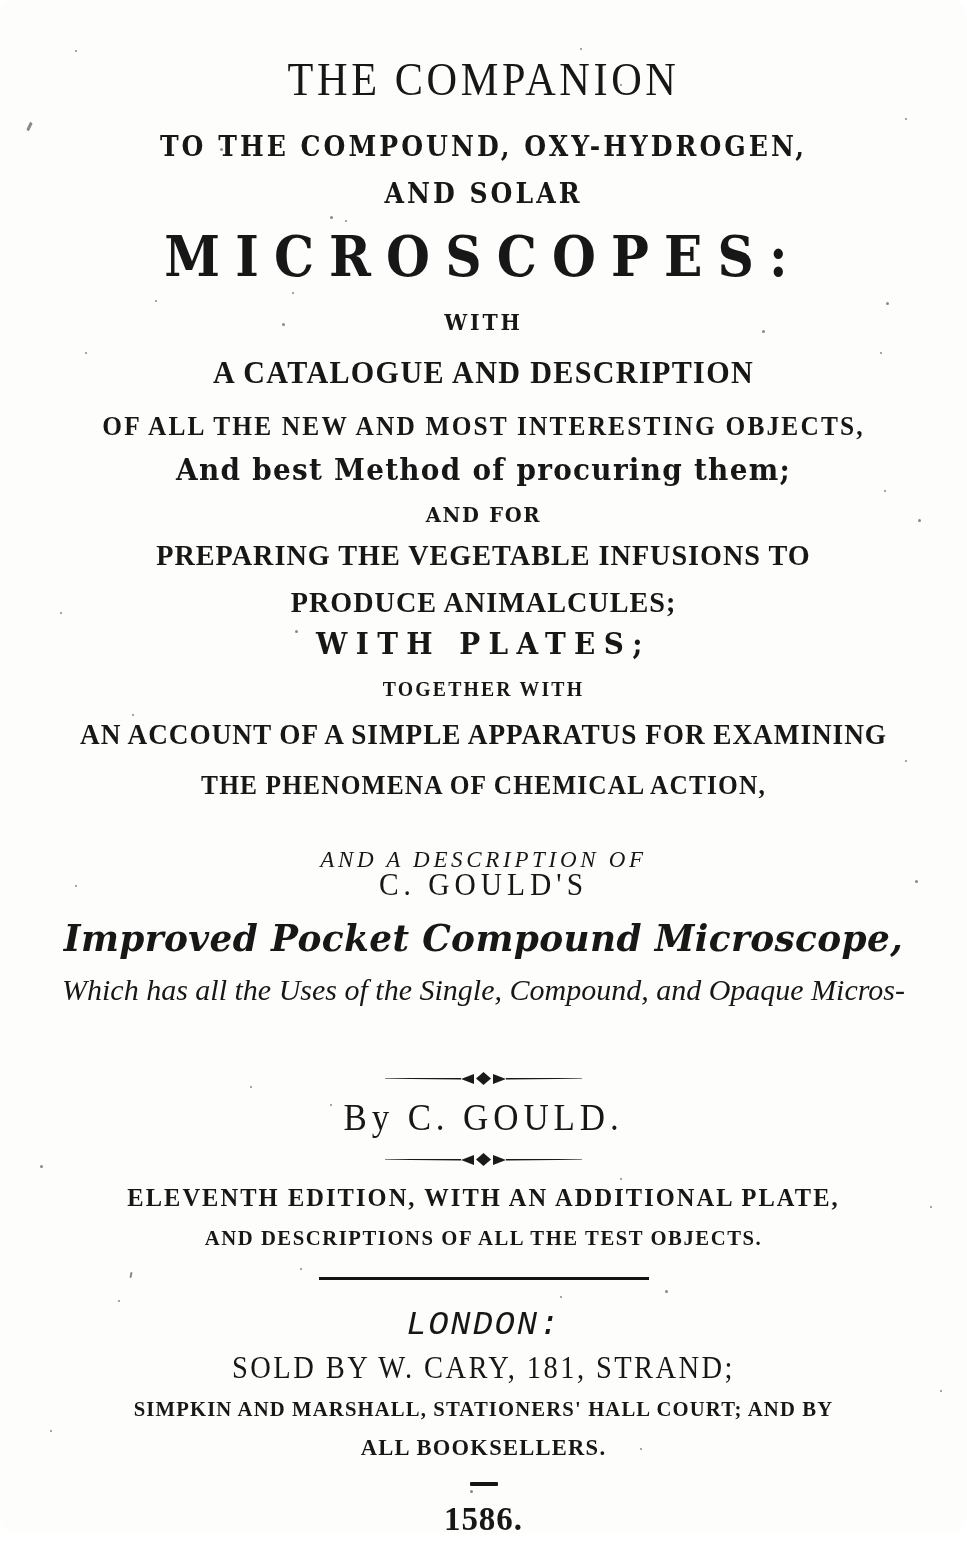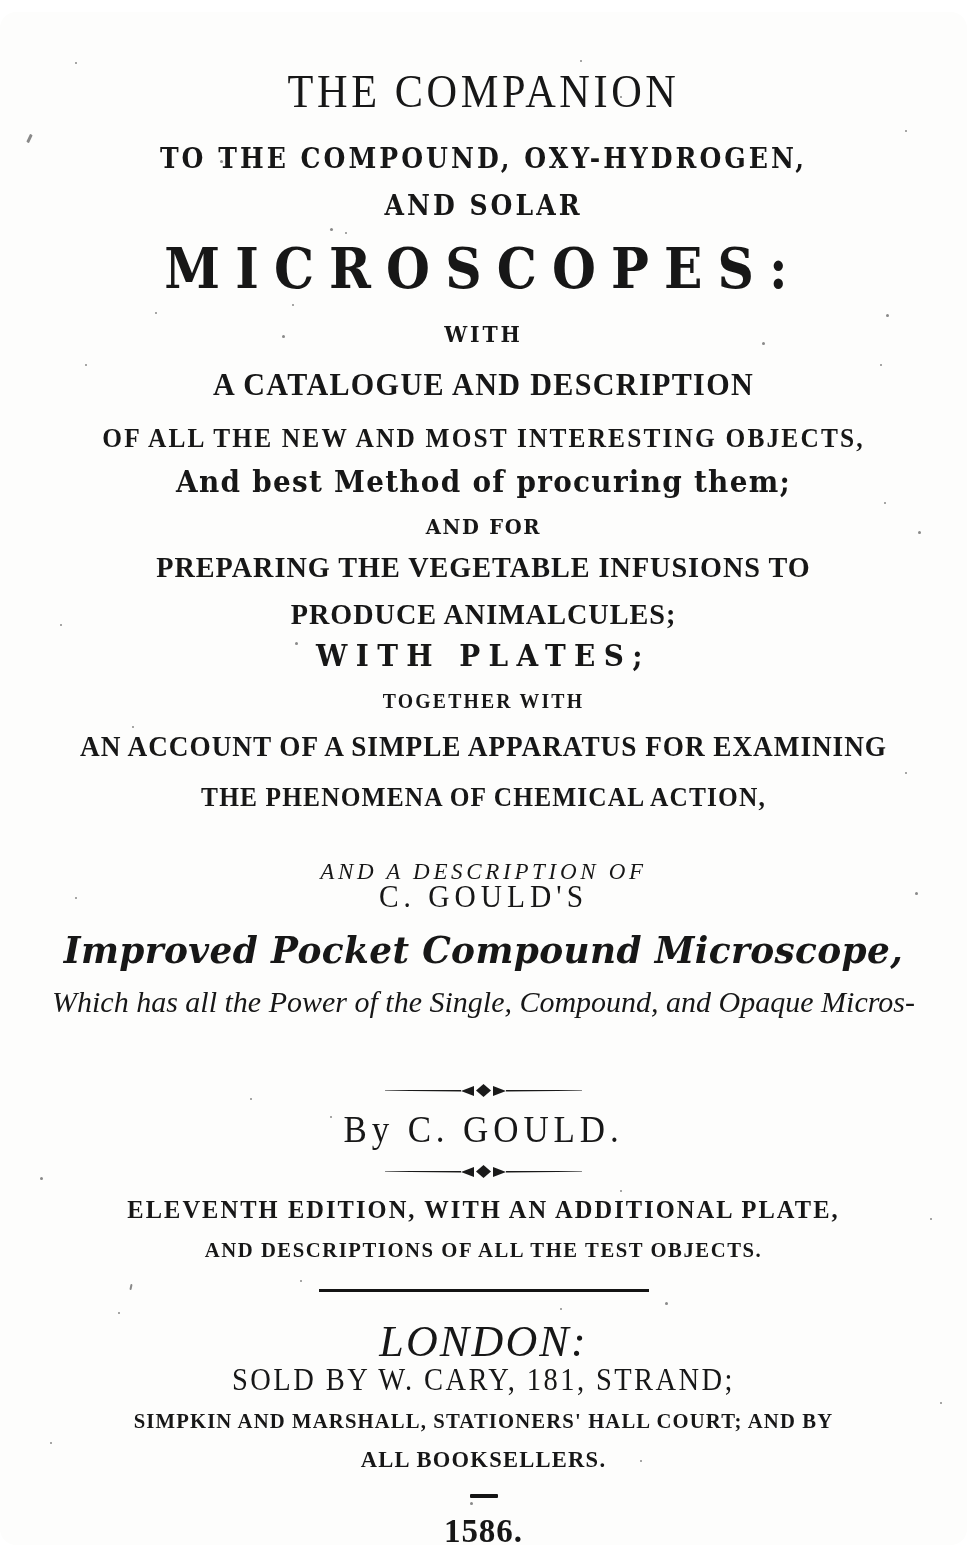--- a/index.html
+++ b/index.html
@@ -6,21 +6,21 @@
   html, body {
     margin: 0;
     padding: 0;
     background: #ffffff;
   }
 
   #page {
     position: relative;
     width: 967px;
     height: 1533px;
-    margin: 12px auto;
+    margin: 0 auto;
     background: #fdfdfc;
     overflow: hidden;
     font-family: "Liberation Serif", "DejaVu Serif", serif;
     color: #171717;
     border-radius: 16px;
     -webkit-font-smoothing: antialiased;
   }
 
   
   #speckles {
@@ -104,21 +104,21 @@
   #l-anaccount   { top: 720px;  font-size: 29px; letter-spacing: .035em; }
   #l-thephen     { top: 772px;  font-size: 27px; letter-spacing: .045em; }
   #l-anddesc     { top: 848px;  font-size: 23px; letter-spacing: .16em; }
   #l-gouldss     { top: 868px;  font-size: 32px; letter-spacing: .17em; }
   #l-blackletter { top: 920px;  font-size: 37px; }
   #l-which1      { top: 975px;  font-size: 30px; }
   #l-which2      { top: 1013px; font-size: 30px; }
   #l-bygould     { top: 1098px; font-size: 38px; letter-spacing: .14em; }
   #l-eleventh    { top: 1185px; font-size: 26px; letter-spacing: .085em; }
   #l-anddescrip  { top: 1227px; font-size: 22px; letter-spacing: .075em; }
-  #l-london      { top: 1308px; font-size: 44px; letter-spacing: .05em; }
+  #l-london      { top: 1308px; font-size: 34px; letter-spacing: .05em; font-family: Liberation Mono, monospace; }
   #l-soldby      { top: 1352px; font-size: 31px; letter-spacing: .085em; }
   #l-simpkin     { top: 1398px; font-size: 22px; letter-spacing: .055em; }
   #l-allbook     { top: 1435px; font-size: 24px; letter-spacing: .055em; }
   #l-year        { top: 1503px; font-size: 33px; letter-spacing: .03em; font-weight: 700;
                    font-family: "Liberation Serif","DejaVu Serif",serif; }
 
   
   .orn-wrap {
     position: absolute;
     left: 0; right: 0;
@@ -243,21 +243,21 @@
   <div class="line t-serif" id="l-anaccount">AN ACCOUNT OF A SIMPLE APPARATUS FOR EXAMINING</div>
 
   <div class="line t-serif" id="l-thephen">THE PHENOMENA OF CHEMICAL ACTION,</div>
 
   <div class="line t-italic" id="l-anddesc">AND A DESCRIPTION OF</div>
 
   <div class="line t-title" id="l-gouldss">C. GOULD'S</div>
 
   <div class="line t-black" id="l-blackletter">Improved Pocket Compound Microscope,</div>
 
-  <div class="line t-italic" id="l-which1">Which has all the Power of the Single, Compound, and Opaque Micros-</div>
+  <div class="line t-italic" id="l-which1">Which has all the Uses of the Single, Compound, and Opaque Micros-</div>
 
 
   <div class="orn-wrap" id="orn-top">
     <span class="orn-rule left"></span>
     <span class="orn-wing l"></span>
     <span class="orn-dia"></span>
     <span class="orn-wing r"></span>
     <span class="orn-rule right"></span>
   </div>
 

